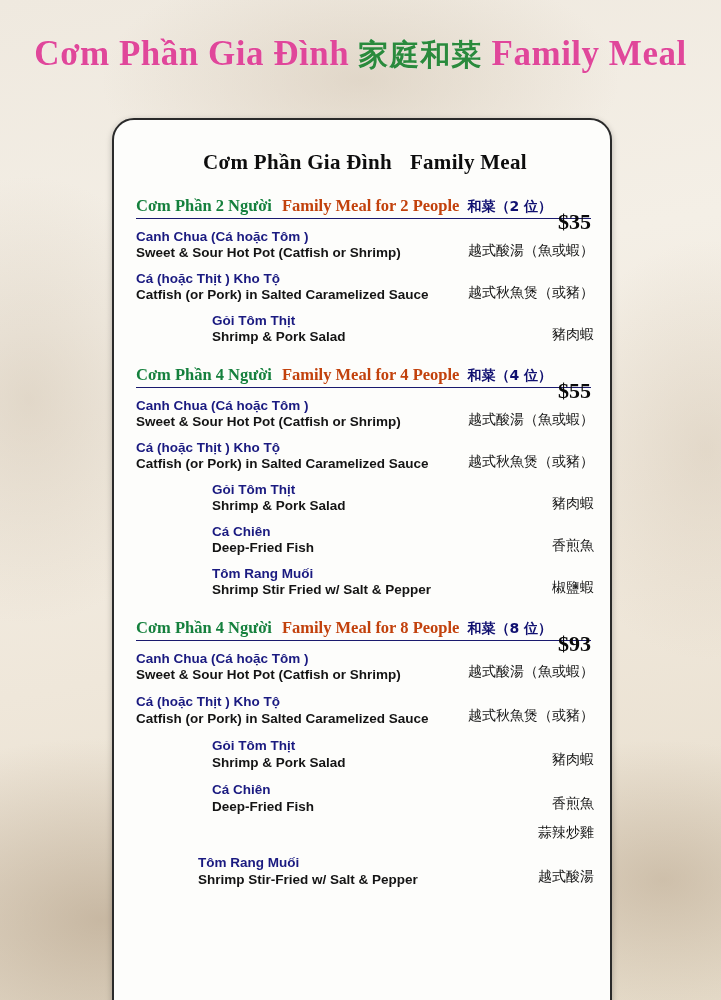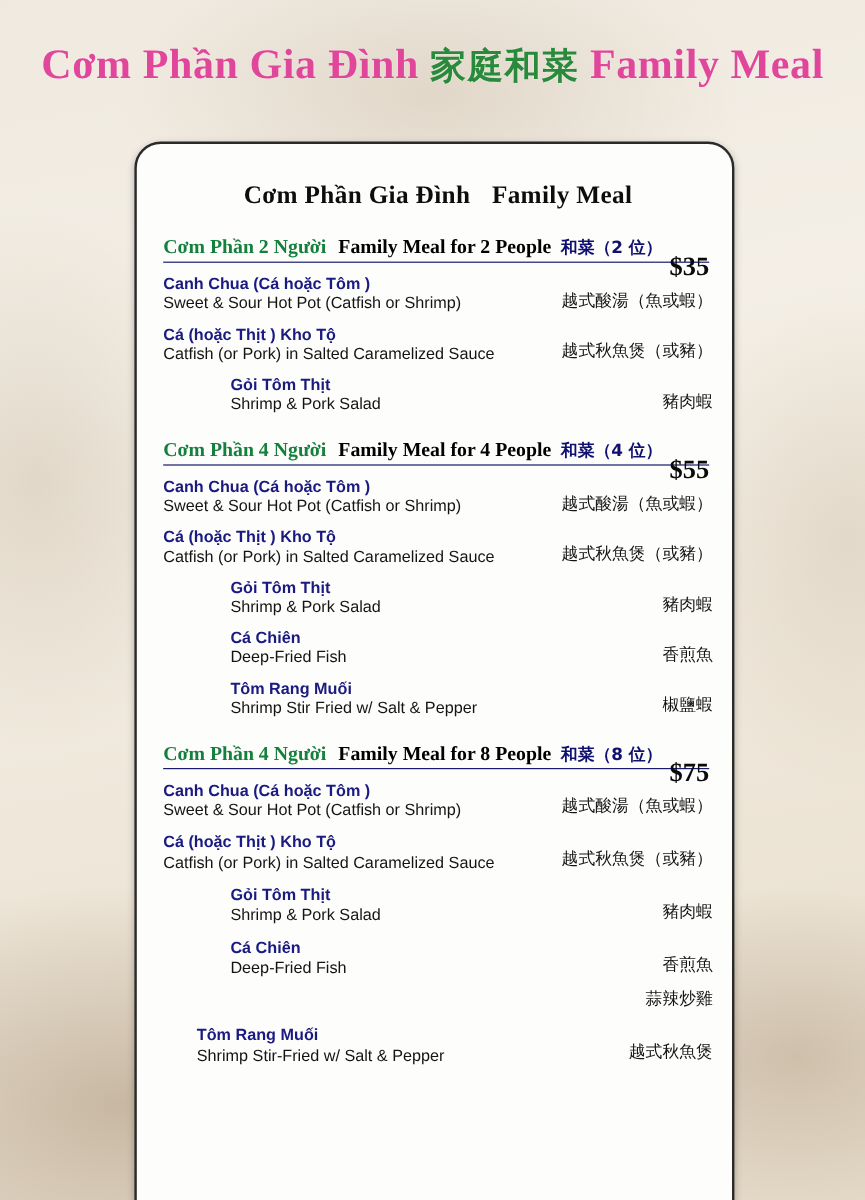--- a/index.html
+++ b/index.html
@@ -92,21 +92,21 @@
     font-family: "Liberation Serif", serif;
     font-weight: bold;
     font-size: 16.5px;
     color: #15803d;
     white-space: nowrap;
   }
   .section-header .sh-en {
     font-family: "Liberation Serif", serif;
     font-weight: bold;
     font-size: 16.5px;
-    color: #000000;
+    color: #c2410c;
     white-space: nowrap;
     margin-left: 10px;
   }
   .section-header .sh-zh {
     font-family: "DejaVu Sans", sans-serif;
     font-weight: bold;
     font-size: 14px;
     color: #101070;
     white-space: nowrap;
     margin-left: 8px;
@@ -134,35 +134,34 @@
   .item .vn {
     font-family: "Liberation Sans", sans-serif;
     font-weight: bold;
     font-size: 13.5px;
     color: #1a1a80;
     line-height: 1.22;
     white-space: nowrap;
   }
   .item .en {
     font-family: "Liberation Sans", sans-serif;
-    font-weight: normal;
+    font-weight: bold;
     font-size: 13.5px;
     color: #141414;
     line-height: 1.22;
     white-space: nowrap;
   }
   .item .zh {
     font-family: "DejaVu Sans", sans-serif;
     font-size: 14px;
     color: #141414;
     white-space: nowrap;
     align-self: flex-end;
     position: relative;
     top: -2px;
-    margin-left: 20px;
   }
 
   
   .sec-4 .item .vn, .sec-4 .item .en { font-size: 13.5px; }
   .sec-8 .item { margin-bottom: 11px; }
 </style>
 </head>
 <body>
 
 <div id="page">
@@ -255,21 +254,21 @@
           <div class="zh">椒鹽蝦</div>
         </div>
       </div>
     </div>
 
     <div class="section sec-8">
       <div class="section-header">
         <span class="sh-vn">Cơm Phần 4 Người</span>
         <span class="sh-en">Family Meal for 8 People</span>
         <span class="sh-zh">和菜（8 位）</span>
-        <span class="sh-price">$75</span>
+        <span class="sh-price">$93</span>
       </div>
       <div class="items">
         <div class="item">
           <div class="names">
             <div class="vn">Canh Chua (Cá hoặc Tôm )</div>
             <div class="en">Sweet &amp; Sour Hot Pot (Catfish or Shrimp)</div>
           </div>
           <div class="zh">越式酸湯（魚或蝦）</div>
         </div>
         <div class="item">
@@ -294,19 +293,19 @@
           <div class="zh">香煎魚</div>
         </div>
         <div class="item">
           <div class="zh">蒜辣炒雞</div>
         </div>
         <div class="item">
           <div class="names">
             <div class="vn">Tôm Rang Muối</div>
             <div class="en">Shrimp Stir-Fried w/ Salt &amp; Pepper</div>
           </div>
-          <div class="zh">越式秋魚煲</div>
+          <div class="zh">越式酸湯</div>
         </div>
       </div>
     </div>
 
   </div>
 </div>
 
 </body></html>

